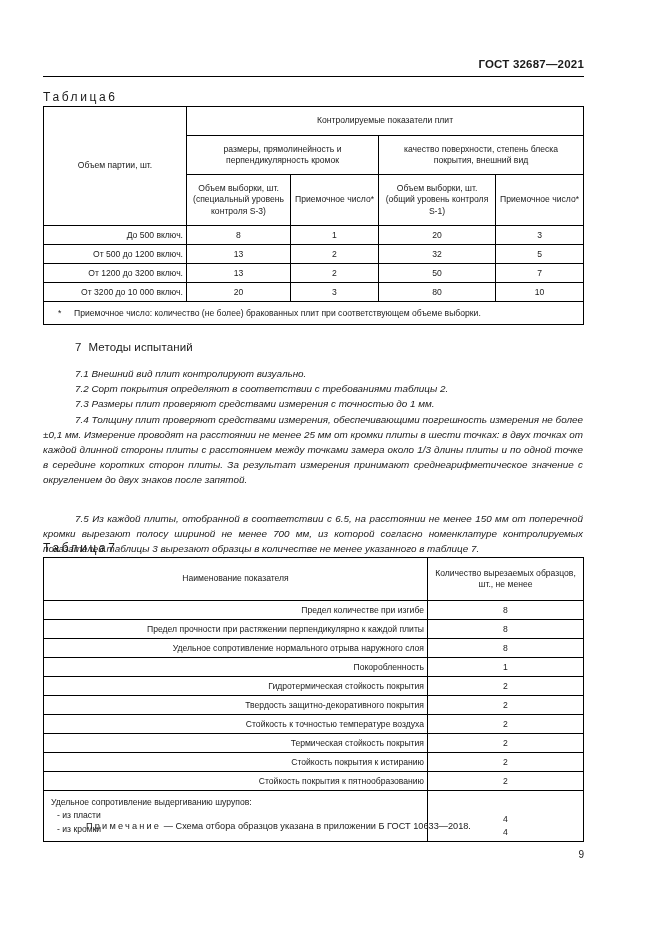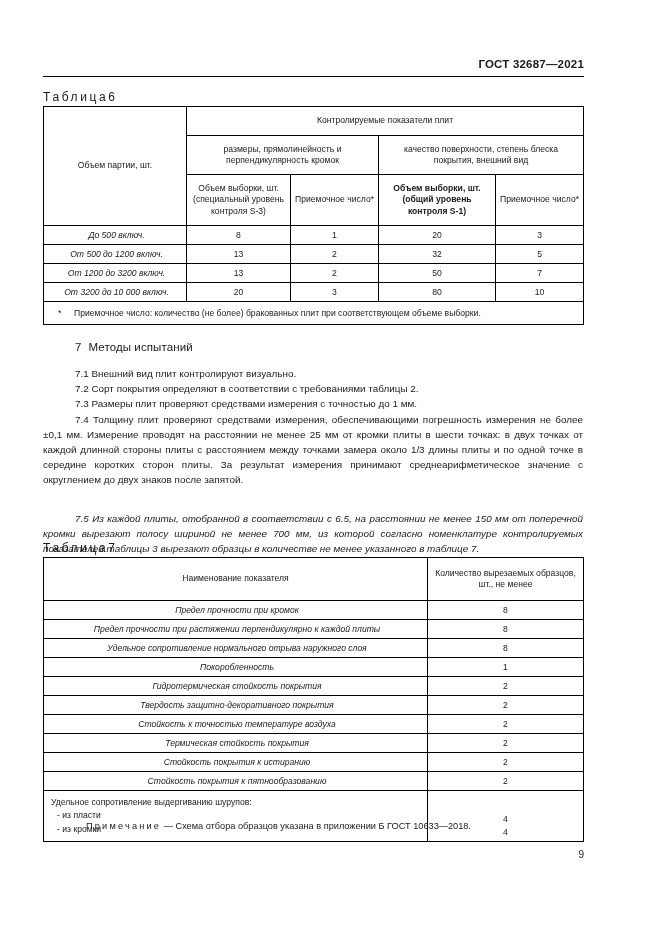--- a/index.html
+++ b/index.html
@@ -72,23 +72,22 @@
   table.gost th {
     text-align: center;
     line-height: 1.33;
     padding: 3px 4px;
   }
   table.gost td.c {
     text-align: center;
     padding: 4px 3px;
   }
   table.gost td.l {
-    text-align: center;
+    text-align: right;
     padding: 4px 3px 4px 6px;
-    font-style: italic;
   }
   .t6 { left: 43px; top: 106px; width: 540px; }
   .t6 td.l { padding-left: 7px; }
   .foot-td {
     text-align: left;
     padding: 5px 8px 5px 14px !important;
     line-height: 1.4;
   }
   .foot-star {
     display: inline-block;
@@ -128,21 +127,21 @@
     width: 540px;
     font-size: 9.9px;
     line-height: 15.2px;
     text-align: justify;
     text-justify: inter-word;
   }
   .body-block p {
     margin: 0;
     text-indent: 32px;
   }
-  .b1 { top: 366px; }
+  .b1 { top: 366px; font-style: italic; }
   .b2 { top: 511px; font-style: italic; }
 
   
   .note {
     position: absolute;
     left: 86px;
     top: 821px;
     font-size: 9.2px;
     white-space: nowrap;
   }
@@ -181,21 +180,21 @@
         <th rowspan="3" style="height:40px;">Объем партии, шт.</th>
         <th colspan="4" style="height:22px;">Контролируемые показатели плит</th>
       </tr>
       <tr>
         <th colspan="2" style="height:32px;">размеры, прямолинейность и перпендикулярность кромок</th>
         <th colspan="2" style="height:32px;">качество поверхности, степень блеска покрытия, внешний вид</th>
       </tr>
       <tr>
         <th style="height:44px;">Объем выборки, шт. (специальный уровень контроля S-3)</th>
         <th style="height:44px;">Приемочное число*</th>
-        <th style="height:44px;font-weight:bold;">Объем выборки, шт. (общий уровень контроля S-1)</th>
+        <th style="height:44px;">Объем выборки, шт. (общий уровень контроля S-1)</th>
         <th style="height:44px;">Приемочное число*</th>
       </tr>
     </thead>
     <tbody>
       <tr>
         <td class="l">До 500 включ.</td>
         <td class="c">8</td>
         <td class="c">1</td>
         <td class="c">20</td>
         <td class="c">3</td>
@@ -254,21 +253,21 @@
       <col style="width:156px">
     </colgroup>
     <thead>
       <tr>
         <th style="height:36px;">Наименование показателя</th>
         <th style="height:36px;">Количество вырезаемых образцов, шт., не менее</th>
       </tr>
     </thead>
     <tbody>
       <tr>
-        <td class="l">Предел прочности при кромок</td>
+        <td class="l">Предел количестве при изгибе</td>
         <td class="c">8</td>
       </tr>
       <tr>
         <td class="l">Предел прочности при растяжении перпендикулярно к каждой плиты</td>
         <td class="c">8</td>
       </tr>
       <tr>
         <td class="l">Удельное сопротивление нормального отрыва наружного слоя</td>
         <td class="c">8</td>
       </tr>

